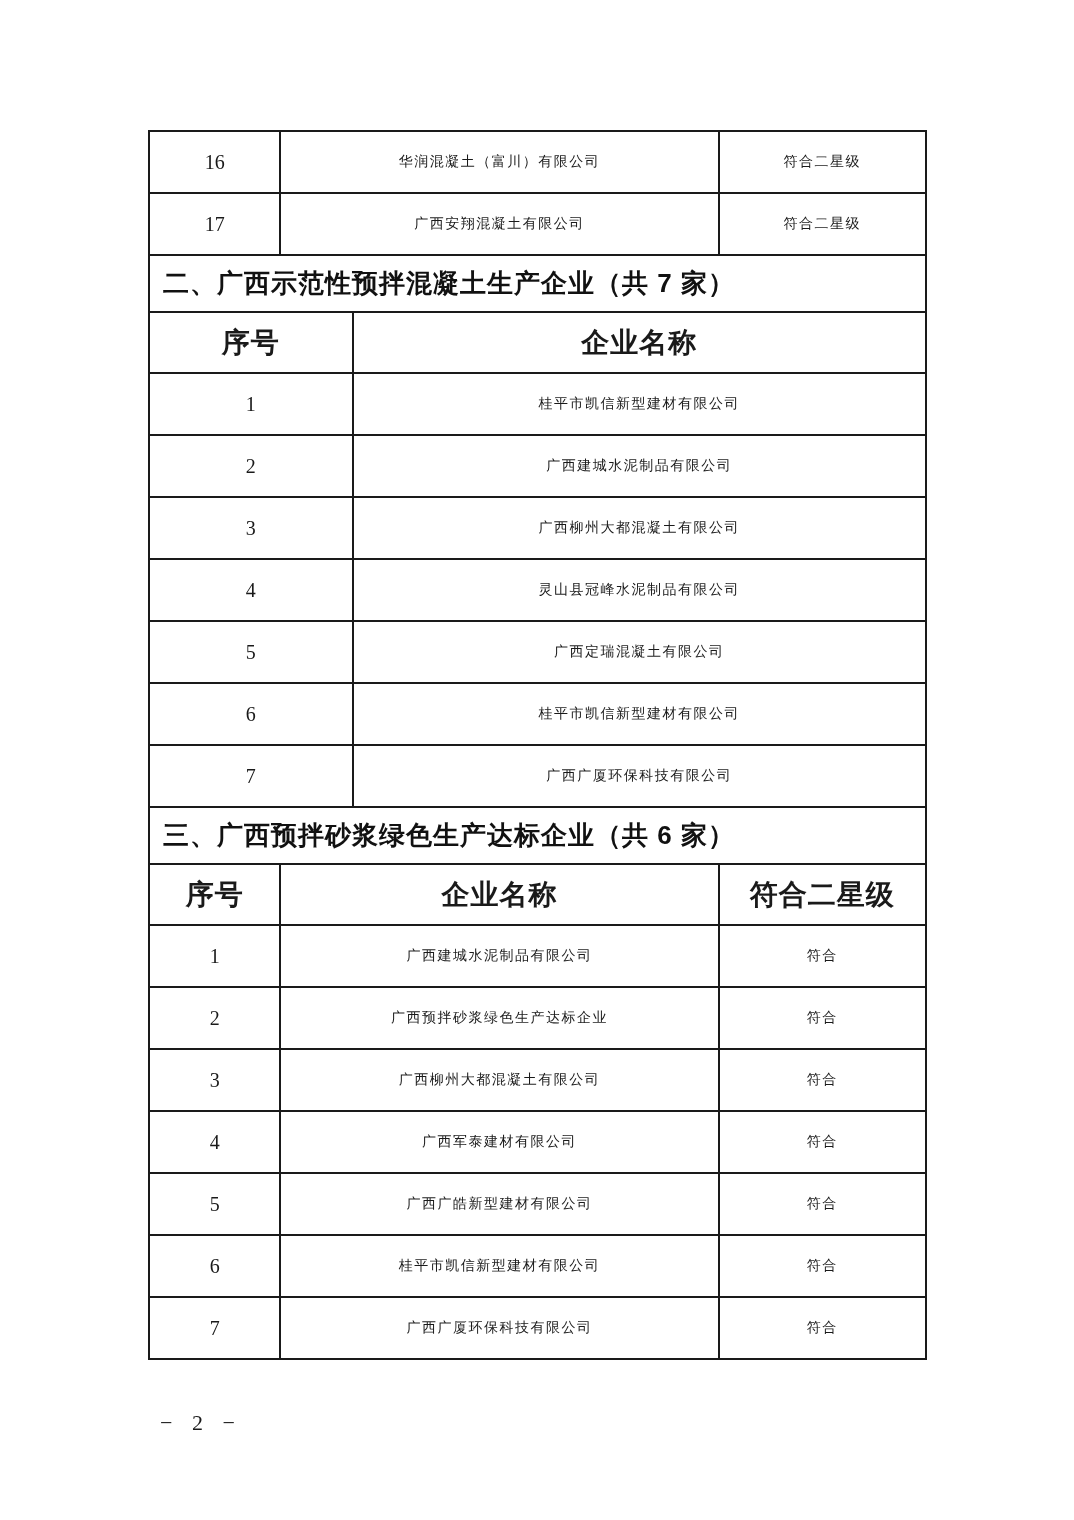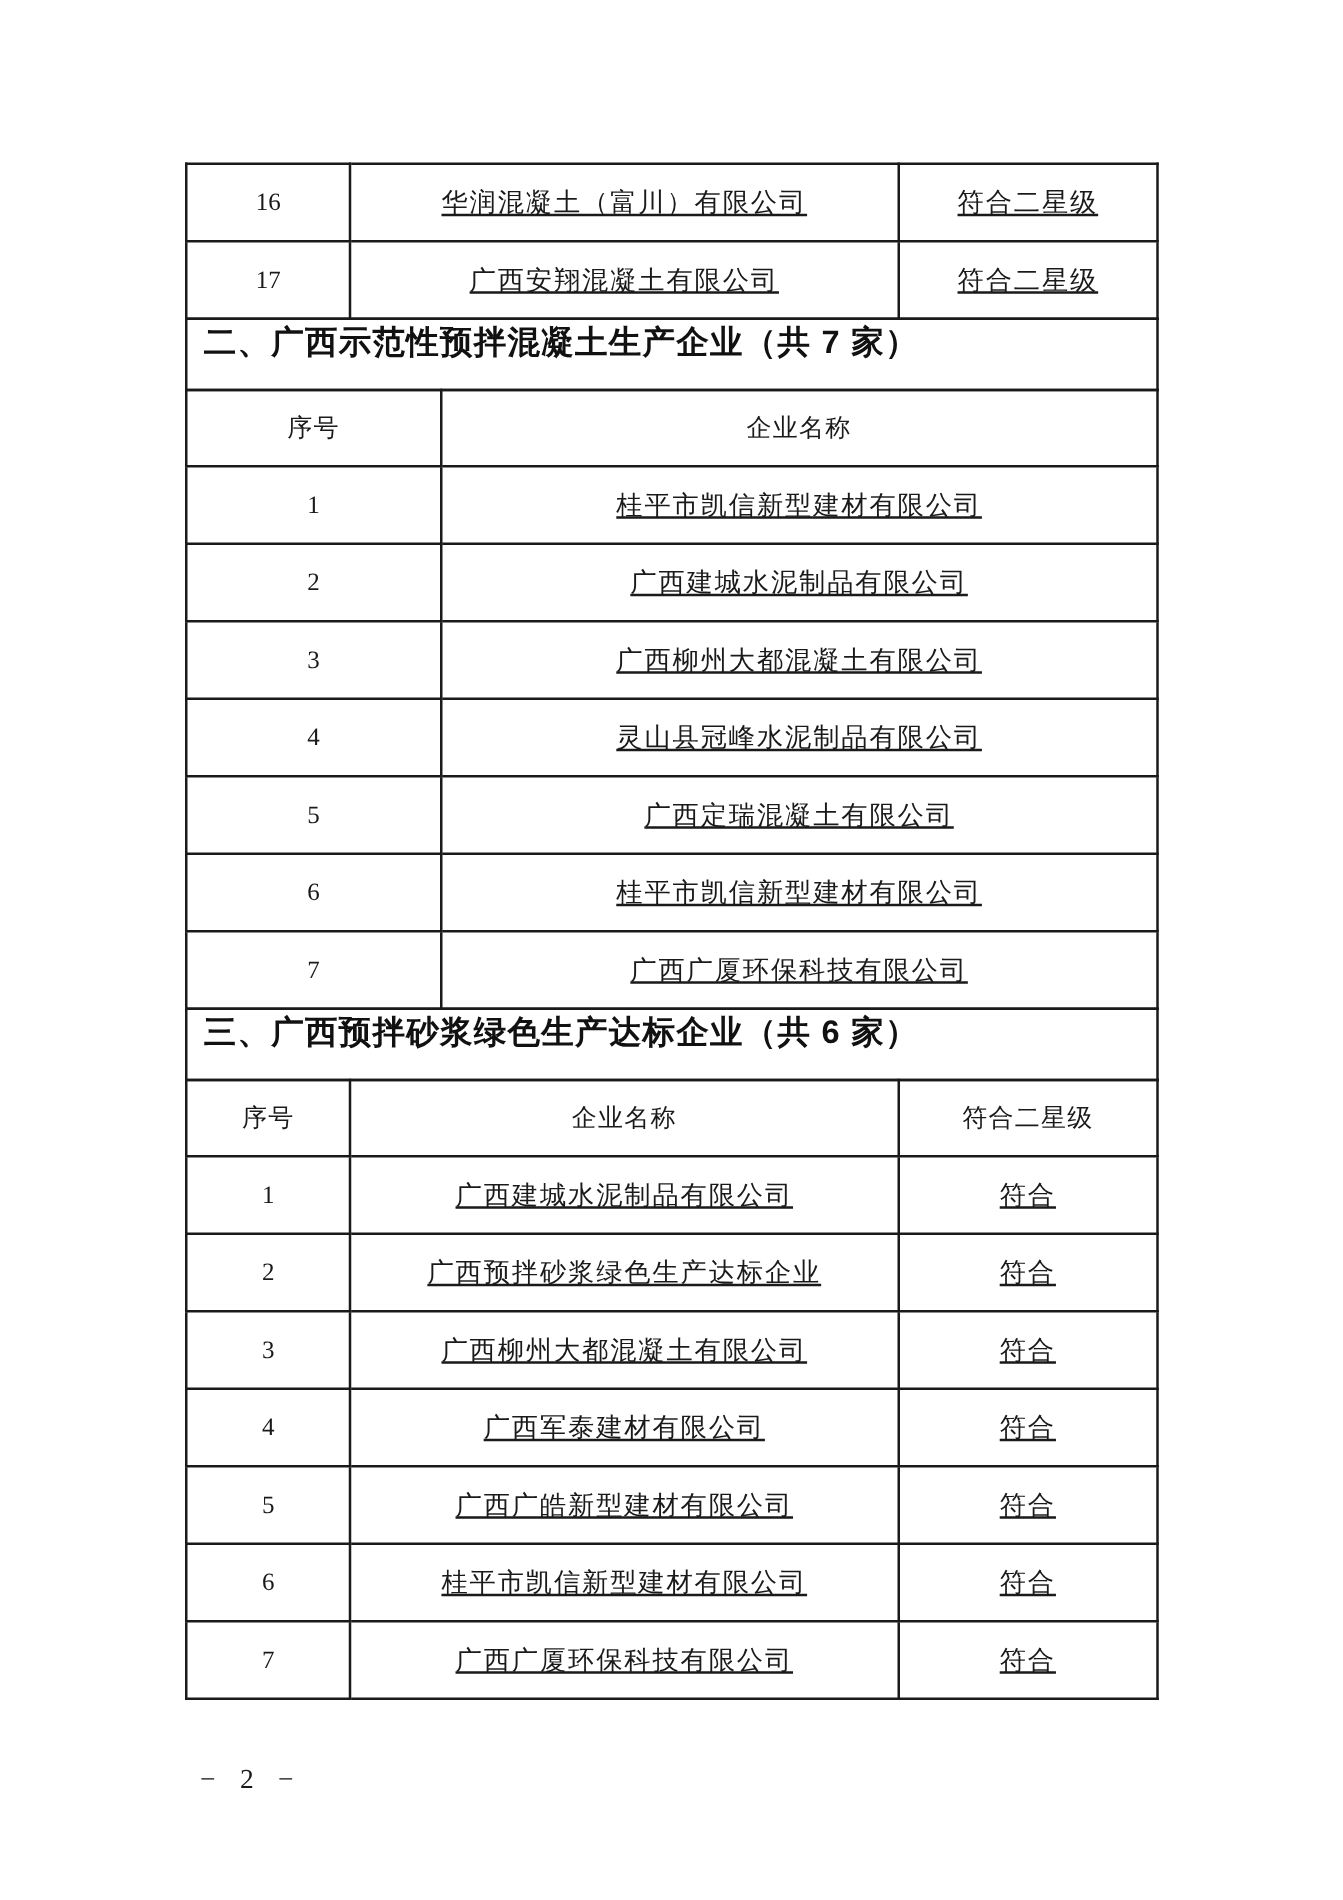--- a/index.html
+++ b/index.html
@@ -28,42 +28,42 @@
   .stack-up { margin-top: -2px; }
   td, th {
     border: 2px solid #1a1a1a;
     text-align: center;
     vertical-align: middle;
     padding: 0;
     overflow: hidden;
   }
   .data-cell {
     height: 60px;
-    font-size: 21px;
+    font-size: 14px;
     letter-spacing: 1.5px;
-    text-decoration: underline;
   }
   .num-cell {
     height: 60px;
     font-size: 20px;
     letter-spacing: 0;
   }
   th.col-header {
     height: 59px;
     font-family: "Liberation Sans", "DejaVu Sans", sans-serif;
-    font-weight: normal;
-    font-size: 20px;
+    font-weight: bold;
+    font-size: 28px;
     letter-spacing: 1px;
     margin-left: 20px;
   }
   .section-bar {
     box-sizing: border-box;
     border: 2px solid #1a1a1a;
     height: 59px;
     display: flex;
+    align-items: center;
     padding-left: 13px;
     font-family: "Liberation Sans", "DejaVu Sans", sans-serif;
     font-weight: bold;
     font-size: 26px;
     letter-spacing: 1px;
     color: #111111;
   }
   .page-footer {
     position: absolute;
     left: 160px; top: 1410px;

